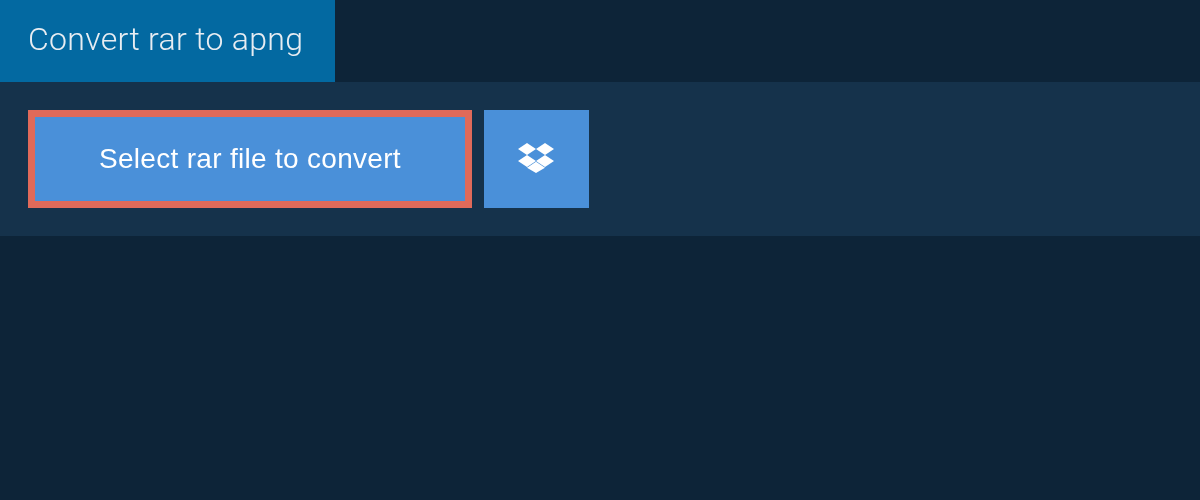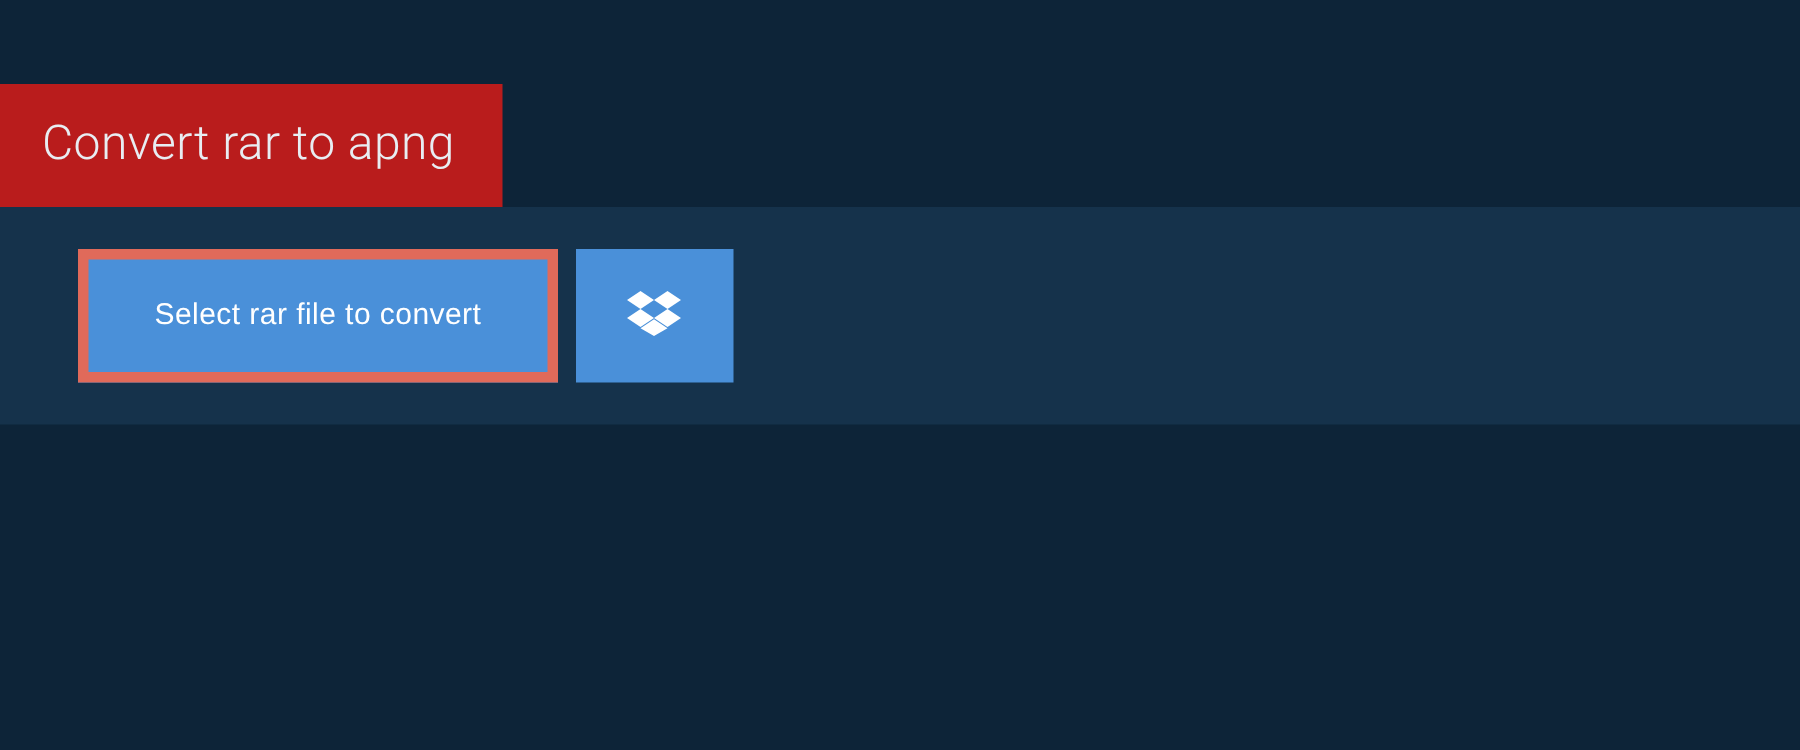--- a/index.html
+++ b/index.html
@@ -9,23 +9,22 @@
     }
     body {
       width: 1200px;
       height: 500px;
       background-color: #0d2438;
       font-family: -apple-system, BlinkMacSystemFont, "Segoe UI", Roboto, "Helvetica Neue", Arial, sans-serif;
       overflow: hidden;
     }
     .tab-header {
       display: inline-block;
-      background-color: #b91c1c;
+      background-color: #0369a1;
       padding: 20px 32px 24px 28px;
-      margin-top: 56px;
       margin-left: 0;
     }
     .tab-title {
       color: #e8edf2;
       font-size: 32px;
       font-weight: 300;
       letter-spacing: 0.3px;
     }
     .panel {
       background-color: #15324b;
@@ -34,29 +33,28 @@
     }
     .button-row {
       display: flex;
       gap: 12px;
       align-items: stretch;
     }
     .select-button {
       background-color: #4a90d9;
       border: 7px solid #e06a5a;
       color: #ffffff;
-      font-size: 20px;
+      font-size: 28px;
       font-weight: 300;
-      padding: 26px 44px;
+      padding: 26px 64px;
       cursor: pointer;
       display: inline-flex;
       align-items: center;
       justify-content: center;
       letter-spacing: 0.3px;
-      margin-left: 24px;
     }
     .dropbox-button {
       background-color: #4a90d9;
       border: none;
       width: 105px;
       cursor: pointer;
       display: inline-flex;
       align-items: center;
       justify-content: center;
       color: #ffffff;

